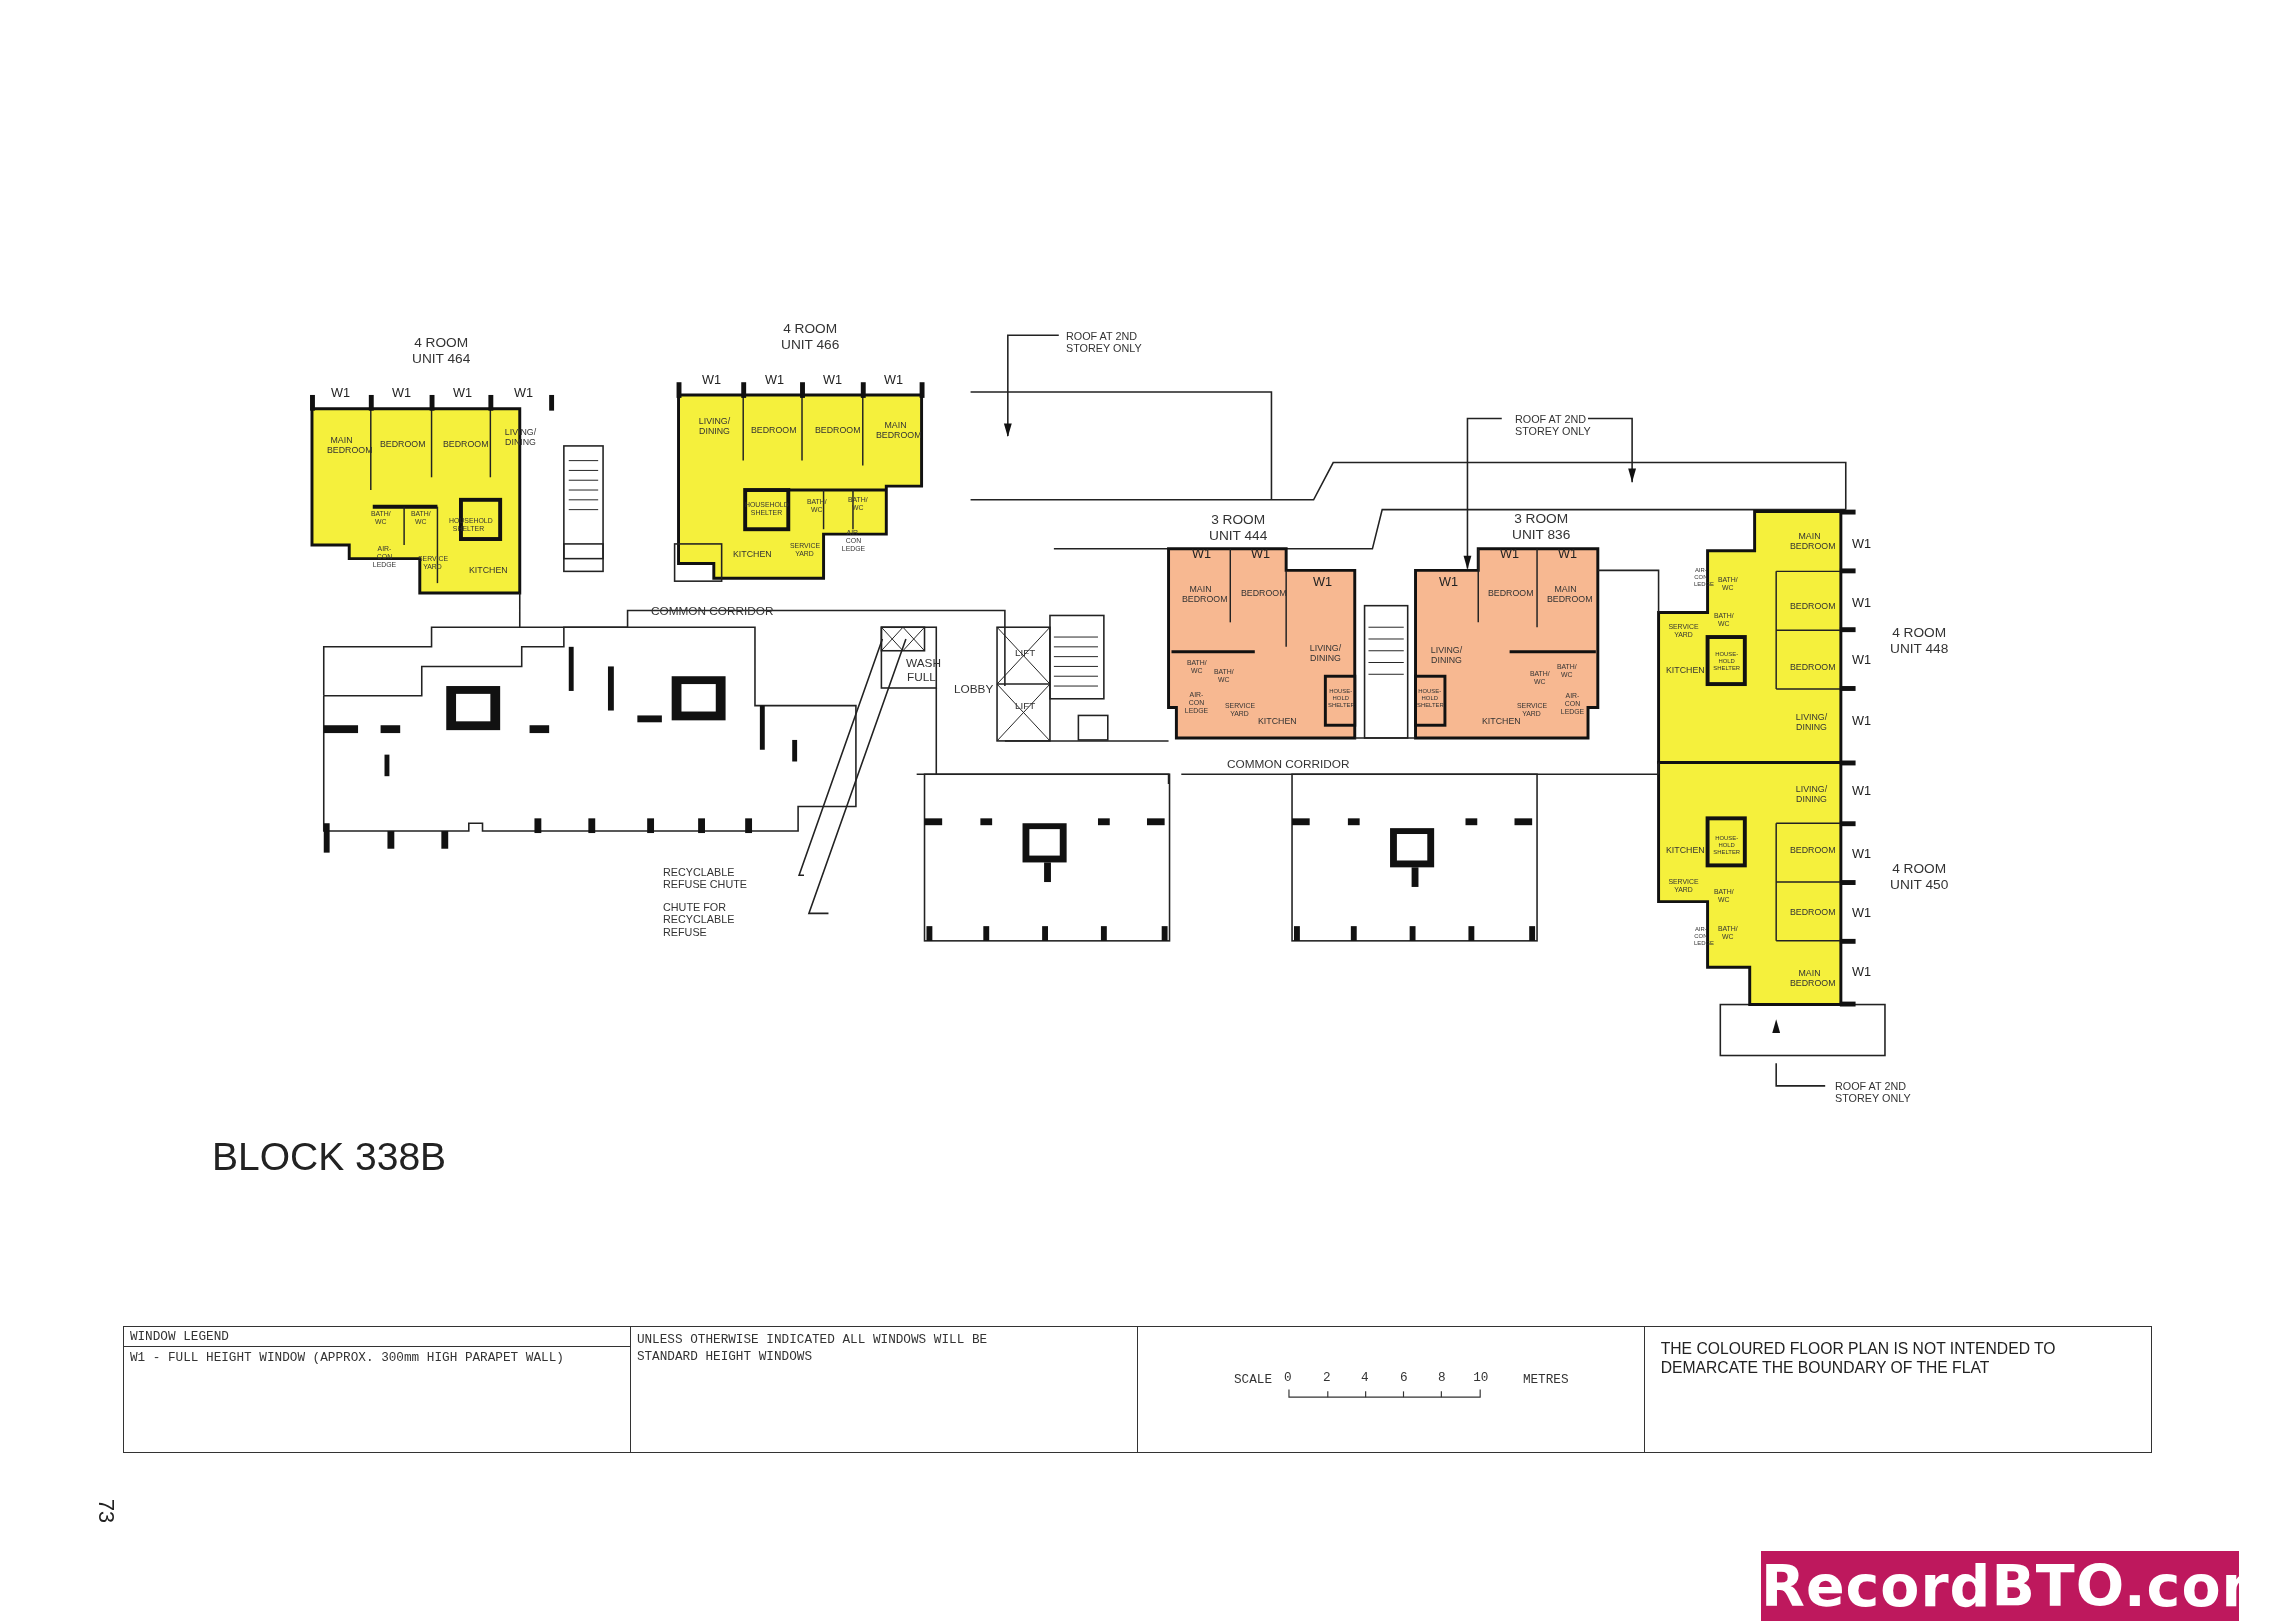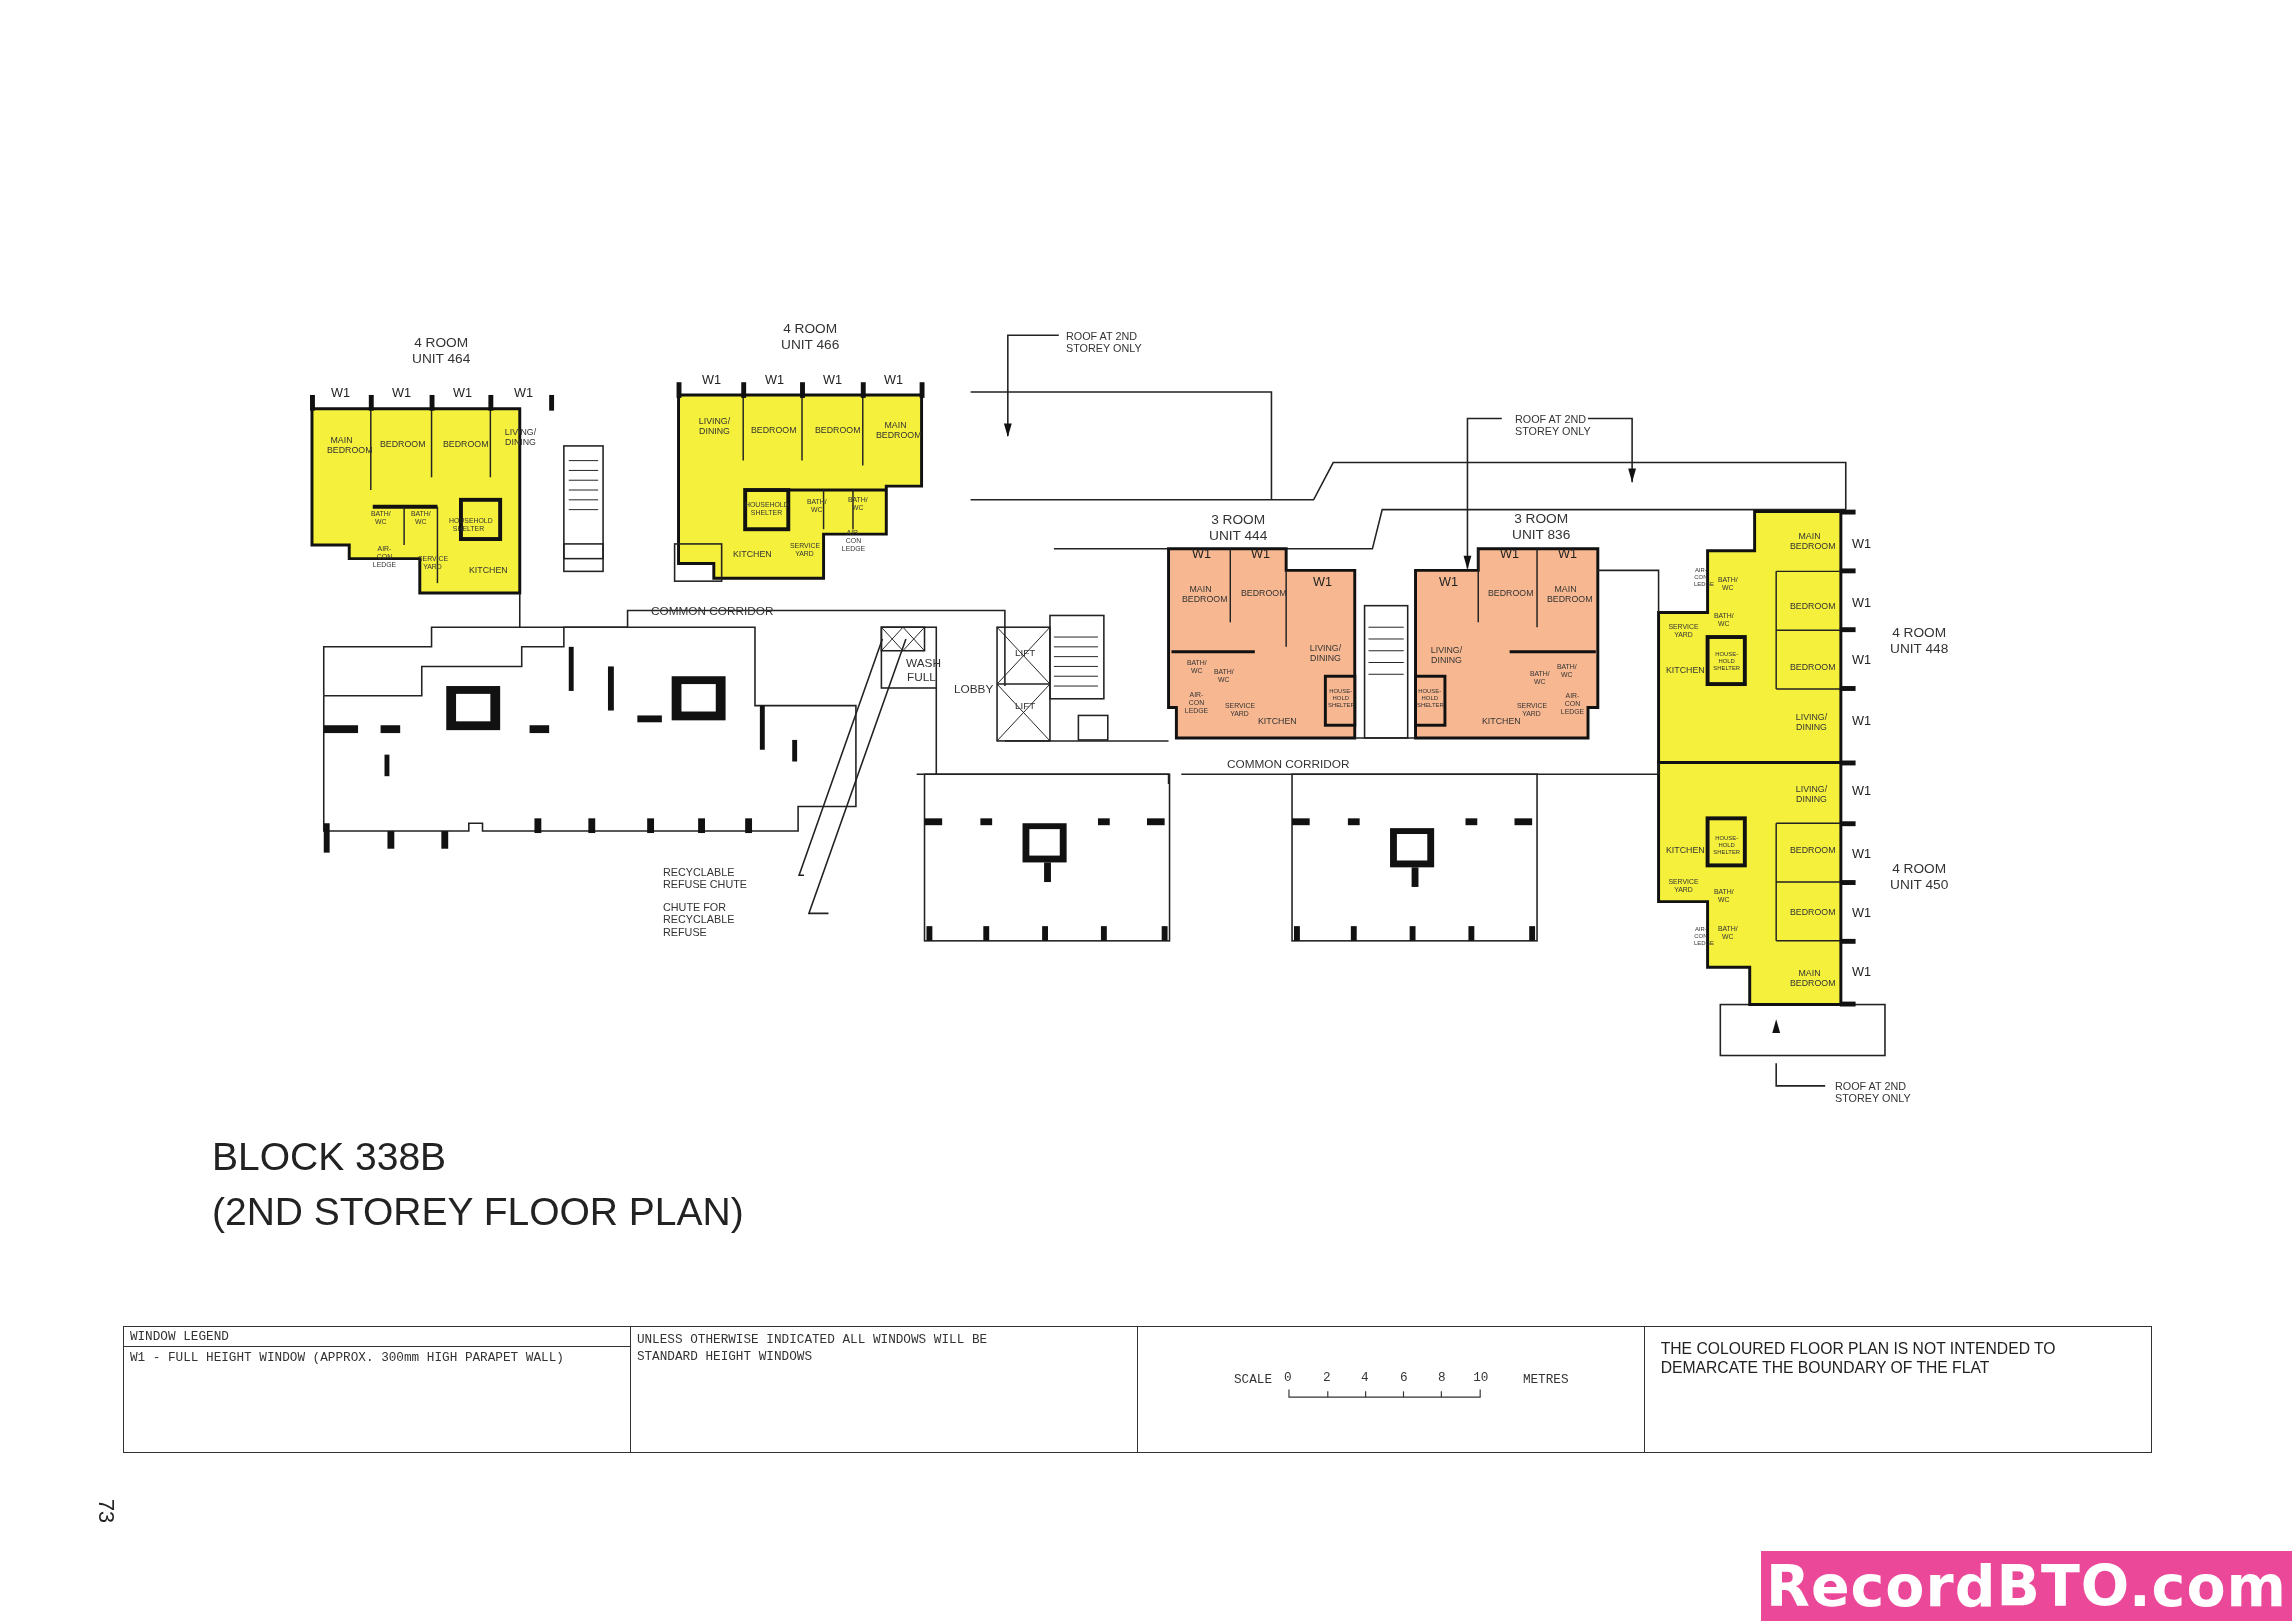--- a/index.html
+++ b/index.html
@@ -21,21 +21,21 @@
   .c1 .hdr{height:19.6px;border-bottom:1.5px solid #333;padding:2px 5.9px;box-sizing:border-box;}
   .c1 .row{padding:3.9px 5.9px;}
   .c2 .txt{padding:3.9px 5.9px;line-height:17.6px;}
   .c4 .txt{padding:11.8px 15.7px;font-family:"Liberation Sans",sans-serif;font-size:15.7px;color:#222;line-height:19.6px;}
   .scale{position:absolute;left:76px;top:43px;display:flex;align-items:flex-start;}
   .scale .word{margin-right:11.8px;margin-top:2px;margin-left:20px;}
   .scale .bar{position:relative;width:204px;height:33px;}
   .scale .tick{position:absolute;top:0;font-size:12.7px;transform:translateX(-50%);}
   .scale .metres{margin-left:35px;margin-top:2px;}
   .pagenum{position:absolute;left:94px;top:1498px;font-size:21.6px;transform:rotate(90deg);transform-origin:center;color:#222;}
-  .watermark{position:absolute;left:1761px;top:1551px;width:531px;height:71px;background:#ec4899;color:#fff;font-family:"DejaVu Sans",sans-serif;font-weight:bold;font-size:57px;line-height:71px;text-align:center;letter-spacing:1px;}
+  .watermark{position:absolute;left:1761px;top:1551px;width:478px;height:71px;background:#be185d;color:#fff;font-family:"DejaVu Sans",sans-serif;font-weight:bold;font-size:57px;line-height:71px;text-align:center;letter-spacing:1px;}
 </style>
 </head>
 <body>
 
 <svg id="plan" width="2293" height="1621" viewBox="0 0 2339 1654">
   <g fill="none" stroke="#222" stroke-width="1.6">
 
     <polyline points="990,400 1297,400 1297,510"></polyline>
     <polyline points="990,510 1340,510 1360,472 1883,472 1883,520"></polyline>
     <polyline points="1075,560 1400,560 1410,520 1883,520"></polyline>
@@ -349,21 +349,21 @@
 <div class="lbl md" style="left:906px;top:657px;width:31px;white-space:normal;">WASH FULL</div>
 <div class="lbl md" style="left:954px;top:683px;">LOBBY</div>
 <div class="lbl sm" style="left:1015px;top:647px;font-size:9.8px;">LIFT</div>
 <div class="lbl sm" style="left:1015px;top:700px;font-size:9.8px;">LIFT</div>
 <div class="lbl sm" style="left:1066px;top:330px;width:78px;white-space:normal;text-align:left;font-size:10.8px;">ROOF AT 2ND STOREY ONLY</div>
 <div class="lbl sm" style="left:1515px;top:413px;width:78px;white-space:normal;text-align:left;font-size:10.8px;">ROOF AT 2ND STOREY ONLY</div>
 <div class="lbl sm" style="left:1835px;top:1080px;width:78px;white-space:normal;text-align:left;font-size:10.8px;">ROOF AT 2ND STOREY ONLY</div>
 <div class="lbl sm" style="left:663px;top:866px;width:88px;white-space:normal;text-align:left;font-size:10.8px;">RECYCLABLE REFUSE CHUTE</div>
 <div class="lbl sm" style="left:663px;top:901px;width:118px;white-space:normal;text-align:left;font-size:10.8px;">CHUTE FOR RECYCLABLE REFUSE</div>
 
-<div class="title"><span>BLOCK 338B</span><br><span>(2ND STOREY FLOOR PLAN)</span></div>
+<div class="title"><span>BLOCK 338B</span><br></div>
 
 <div class="legend">
   <div class="cell c1">
     <div class="hdr">WINDOW LEGEND</div>
     <div class="row">W1 - FULL HEIGHT WINDOW (APPROX. 300mm HIGH PARAPET WALL)</div>
   </div>
   <div class="cell c2">
     <div class="txt" style="width:372px;">UNLESS OTHERWISE INDICATED ALL WINDOWS WILL BE STANDARD HEIGHT WINDOWS</div>
   </div>
   <div class="cell c3">

